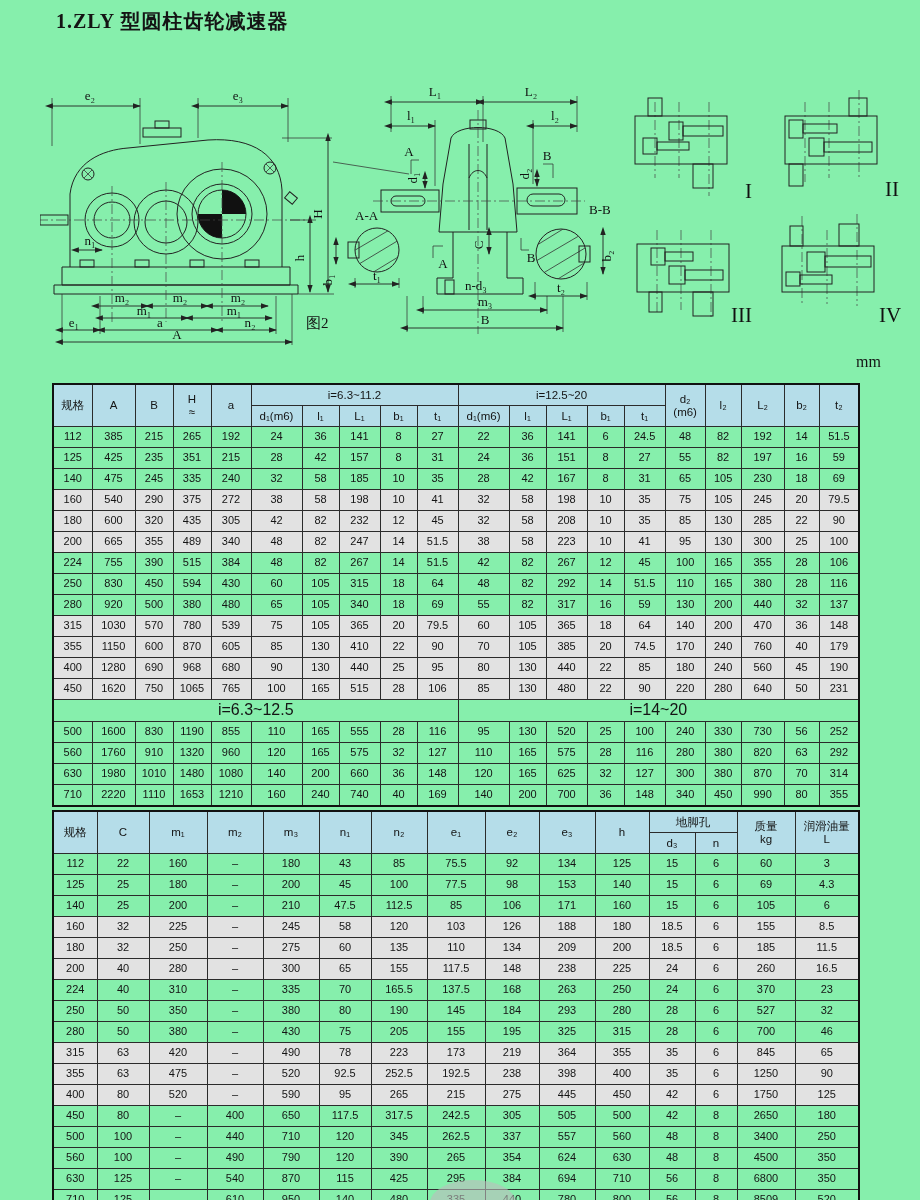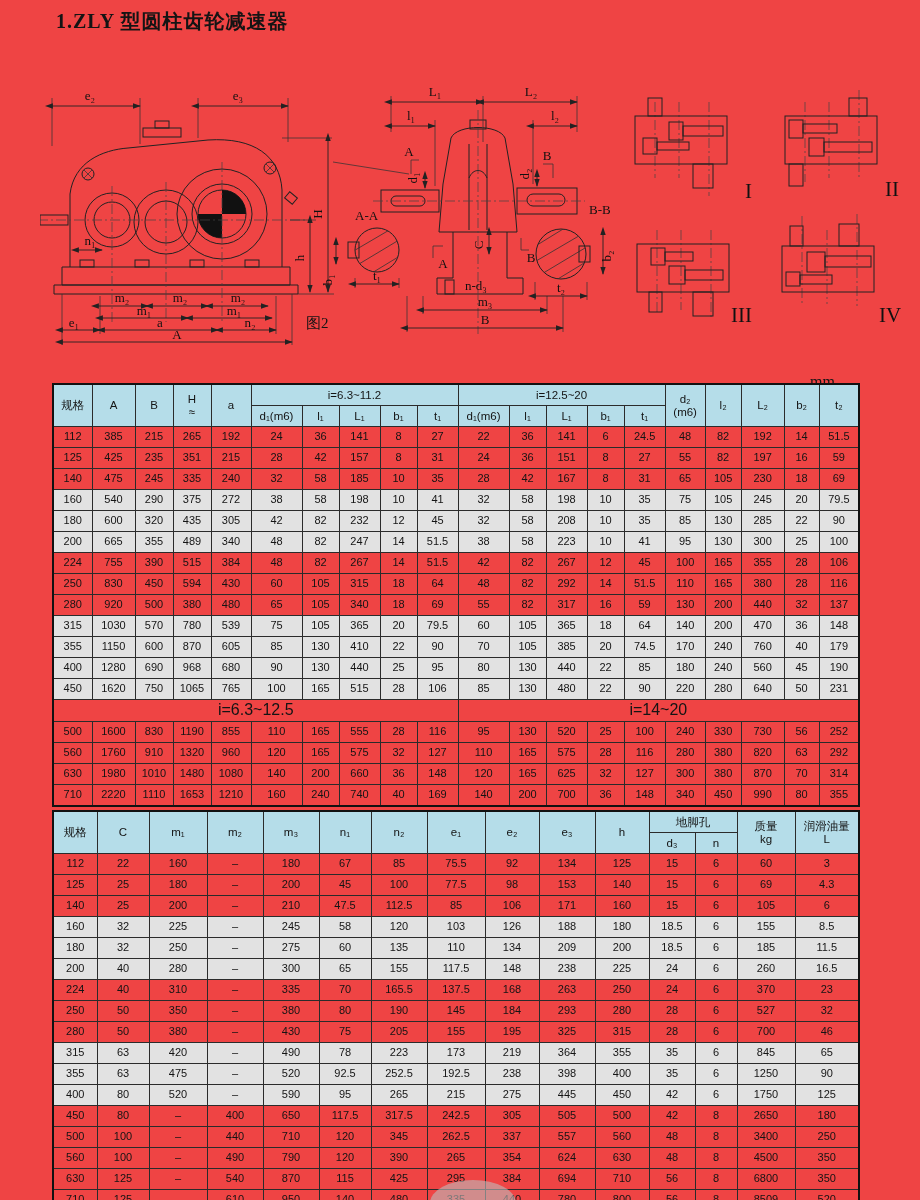--- a/index.html
+++ b/index.html
@@ -1,23 +1,23 @@
 <!DOCTYPE html>
 <html><head>
 <meta charset="utf-8">
 <style>
   html,body{margin:0;padding:0;background:#fff;}
-  .sheet{position:relative;width:920px;height:1200px;background:#ef4444;overflow:hidden;
+  .sheet{position:relative;width:920px;height:1200px;background:#86efac;overflow:hidden;
          font-family:"Liberation Sans",sans-serif;color:#141414;}
   .title{position:absolute;left:56px;top:8px;font-family:"Liberation Serif",serif;
          font-weight:bold;font-size:20px;letter-spacing:1px;}
   .fig-area{position:absolute;left:40px;top:82px;width:872px;height:272px;}
   .fig-label{position:absolute;left:266px;top:232px;font-family:"Liberation Serif",serif;
              font-size:15px;}
-  .unit{position:absolute;left:810px;top:353px;font-family:"Liberation Serif",serif;font-size:16px;margin-top:20px;}
+  .unit{position:absolute;left:856px;top:353px;font-family:"Liberation Serif",serif;font-size:16px;}
   svg text{font-family:"Liberation Serif",serif;font-size:13px;fill:#111;stroke:none;}
   svg .big{font-size:21px;}
   .ln{stroke:#222;stroke-width:1;fill:none;}
   .thin{stroke:#333;stroke-width:.75;fill:none;}
   .cl{stroke:#444;stroke-width:.7;fill:none;stroke-dasharray:10 3 2 3;}
   .dim{stroke:#222;stroke-width:.9;fill:none;marker-start:url(#as);marker-end:url(#ae);}
   .hat{stroke:#333;stroke-width:.8;}
   table{border-collapse:collapse;table-layout:fixed;position:absolute;border:2px solid #111;}
   th,td{border:1px solid #2b2b2b;text-align:center;vertical-align:middle;
         font-size:11px;padding:0;height:20px;line-height:1.05;overflow:hidden;white-space:nowrap;}
@@ -775,21 +775,21 @@
         <th>n</th>
       </tr>
     </thead>
     <tbody>
         <tr>
           <td>112</td>
           <td>22</td>
           <td>160</td>
           <td>–</td>
           <td>180</td>
-          <td>67</td>
+          <td>43</td>
           <td>85</td>
           <td>75.5</td>
           <td>92</td>
           <td>134</td>
           <td>125</td>
           <td>15</td>
           <td>6</td>
           <td>60</td>
           <td>3</td>
         </tr>

